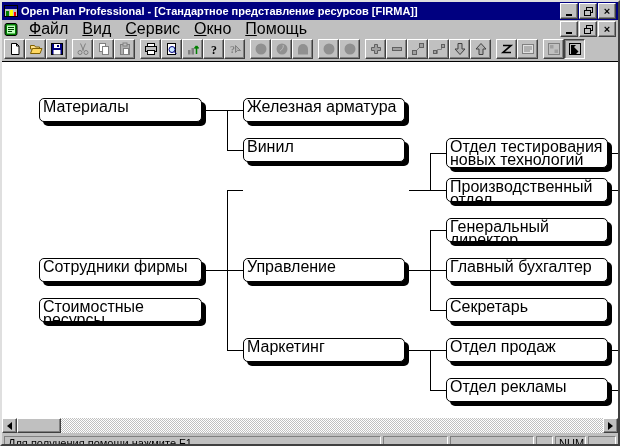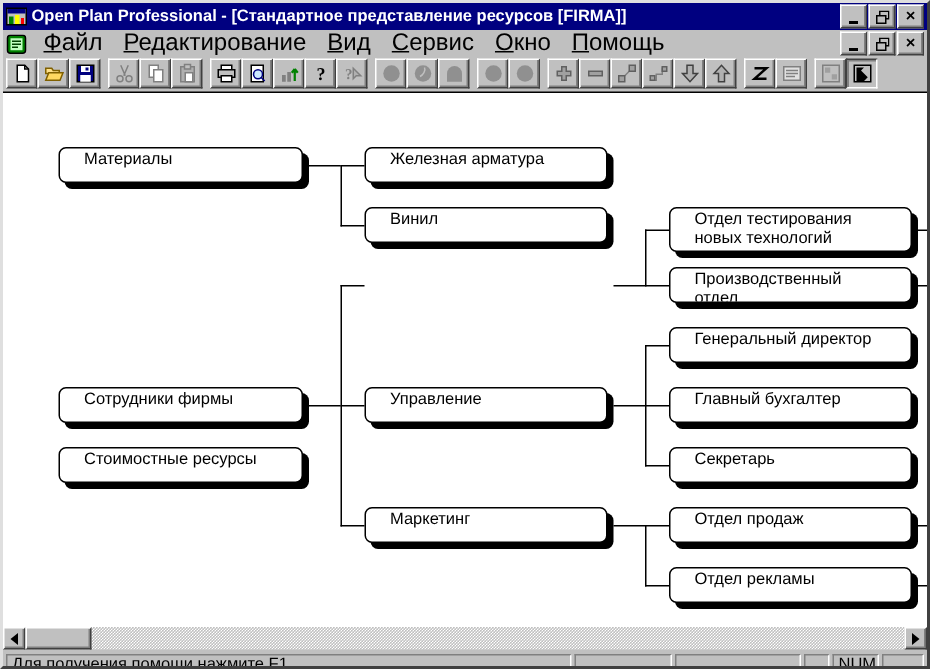--- a/index.html
+++ b/index.html
@@ -21,21 +21,21 @@
   .toolbar{height:22px;display:flex;align-items:center;padding:0 1px 1px 2px;border-bottom:1px solid #000;}
   .tbtn{width:21px;height:20px;background:#c0c0c0;border:1px solid;border-color:#fff #404040 #404040 #fff;
     box-shadow:inset -1px -1px 0 #808080;display:flex;align-items:center;justify-content:center;
     box-sizing:border-box;flex:0 0 auto;}
   .tbtn.pressed{border-color:#404040 #fff #fff #404040;box-shadow:inset 1px 1px 0 #808080;}
   .tsep{width:5px;flex:0 0 auto;}
   .tbtn svg{display:block;}
   
   .canvas{position:relative;height:356px;background:#fff;overflow:hidden;}
   .node{position:absolute;background:#fff;border:1px solid #000;border-radius:5px;
-    box-shadow:4px 4px 0 #000;font-size:11px;line-height:13px;padding:1px 16px;
+    box-shadow:4px 4px 0 #000;font-size:16px;line-height:13px;padding:1px 3px;
     box-sizing:border-box;overflow:hidden;color:#000;}
   .hl{position:absolute;height:1px;background:#000;}
   .vl{position:absolute;width:1px;background:#000;}
   
   .hscroll{height:15px;display:flex;background-color:#c0c0c0;position:relative;
     background-image:linear-gradient(45deg,#fff 25%,transparent 25%,transparent 75%,#fff 75%),
                      linear-gradient(45deg,#fff 25%,transparent 25%,transparent 75%,#fff 75%);
     background-size:2px 2px;background-position:0 0,1px 1px;}
   .sbtn{width:15px;height:15px;background:#c0c0c0;border:1px solid;border-color:#fff #404040 #404040 #fff;
     box-shadow:inset -1px -1px 0 #808080;display:flex;align-items:center;justify-content:center;
@@ -88,21 +88,20 @@
     <span style="display:flex;margin-right:4px;">
       <svg width="14" height="13" viewBox="0 0 14 13">
         <rect x="1" y="0.5" width="12" height="12" rx="2" fill="#008000" stroke="#000"></rect>
         <rect x="3" y="2.5" width="8" height="8" fill="#c0ffc0"></rect>
         <rect x="4" y="4" width="6" height="1" fill="#004000"></rect>
         <rect x="4" y="6" width="6" height="1" fill="#004000"></rect>
         <rect x="4" y="8" width="4" height="1" fill="#004000"></rect>
       </svg>
     </span>
     <span class="menu-item"><u>Ф</u>айл</span>
-    <span class="menu-item"><u>Р</u>едактирование</span>
     <span class="menu-item"><u>В</u>ид</span>
     <span class="menu-item"><u>С</u>ервис</span>
     <span class="menu-item"><u>О</u>кно</span>
     <span class="menu-item"><u>П</u>омощь</span>
     <span class="winbtns">
       <span class="winbtn">
           <span class="glyph-min"></span>
         </span>
       <span class="winbtn">
         <svg width="9" height="9" viewBox="0 0 9 9">

